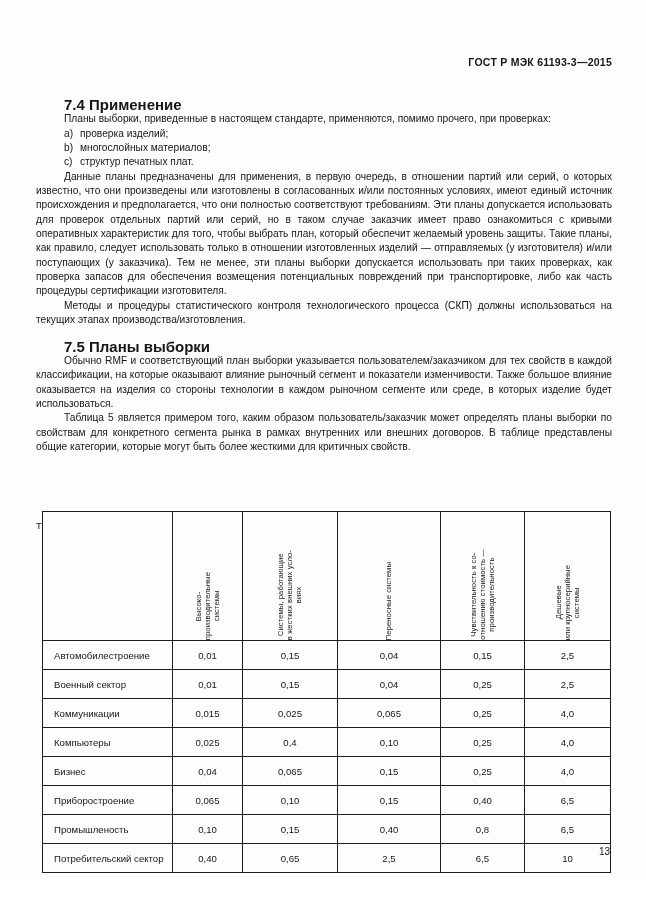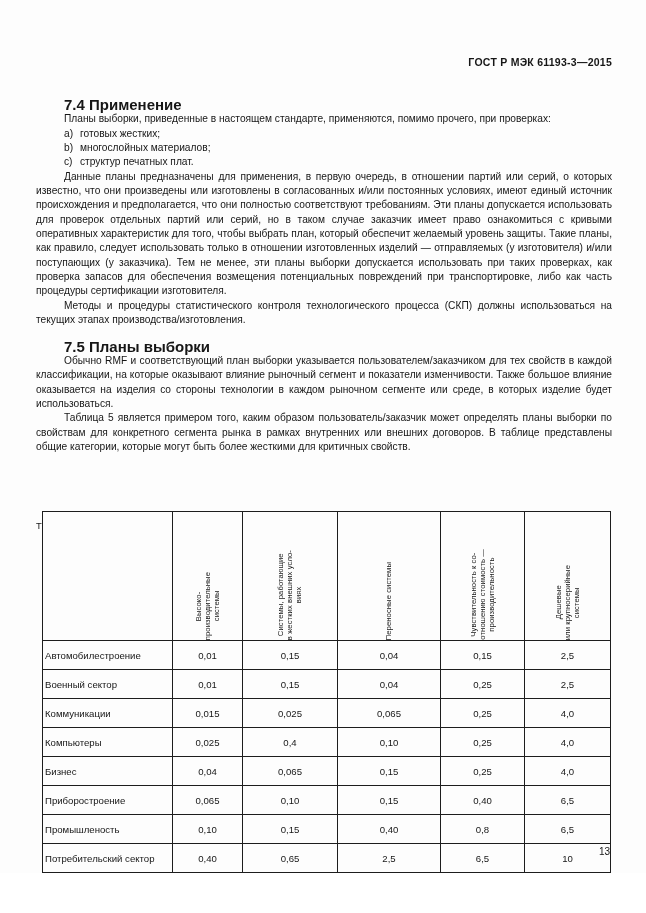--- a/index.html
+++ b/index.html
@@ -109,21 +109,21 @@
     max-height: 112px;
   }
   table.t5 tbody td {
     height: 28px;
     font-size: 9.6px;
     text-align: center;
     vertical-align: middle;
   }
   table.t5 tbody td.name {
     text-align: left;
-    padding-left: 2px;
+    padding-left: 11px;
     font-size: 9.6px;
   }
   col.c0 { width: 130px; }
   col.c1 { width: 70px; }
   col.c2 { width: 95px; }
   col.c3 { width: 103px; }
   col.c4 { width: 84px; }
   col.c5 { width: 86px; }
 
   
@@ -142,21 +142,21 @@
   <div class="runhead">ГОСТ Р МЭК 61193-3—2015</div>
 
   <div class="body-block">
 
 
     <div class="heading gap-before">7.4  Применение</div>
 
     <p class="txt indent" style="margin-top:0;">Планы выборки, приведенные в настоящем стандарте, применяются, помимо прочего, при проверках:</p>
 
     <div class="list-line">
-      <span class="lbl">a)</span><span>готовых жестких;</span>
+      <span class="lbl">a)</span><span>проверка изделий;</span>
     </div>
     <div class="list-line">
       <span class="lbl">b)</span><span>многослойных материалов;</span>
     </div>
     <div class="list-line">
       <span class="lbl">c)</span><span>структур печатных плат.</span>
     </div>
 
     <p class="txt indent">Данные планы предназначены для применения, в первую очередь, в отношении партий или серий, о которых известно, что они произведены или изготовлены в согласованных и/или постоянных условиях, имеют единый источник происхождения и предполагается, что они полностью соответствуют требованиям. Эти планы допускается использовать для проверок отдельных партий или серий, но в таком случае заказчик имеет право ознакомиться с кривыми оперативных характеристик для того, чтобы выбрать план, который обеспечит желаемый уровень защиты. Такие планы, как правило, следует использовать только в отношении изготовленных изделий — отправляемых (у изготовителя) и/или поступающих (у заказчика). Тем не менее, эти планы выборки допускается использовать при таких проверках, как проверка запасов для обеспечения возмещения потенциальных повреждений при транспортировке, либо как часть процедуры сертификации изготовителя.</p>
 

